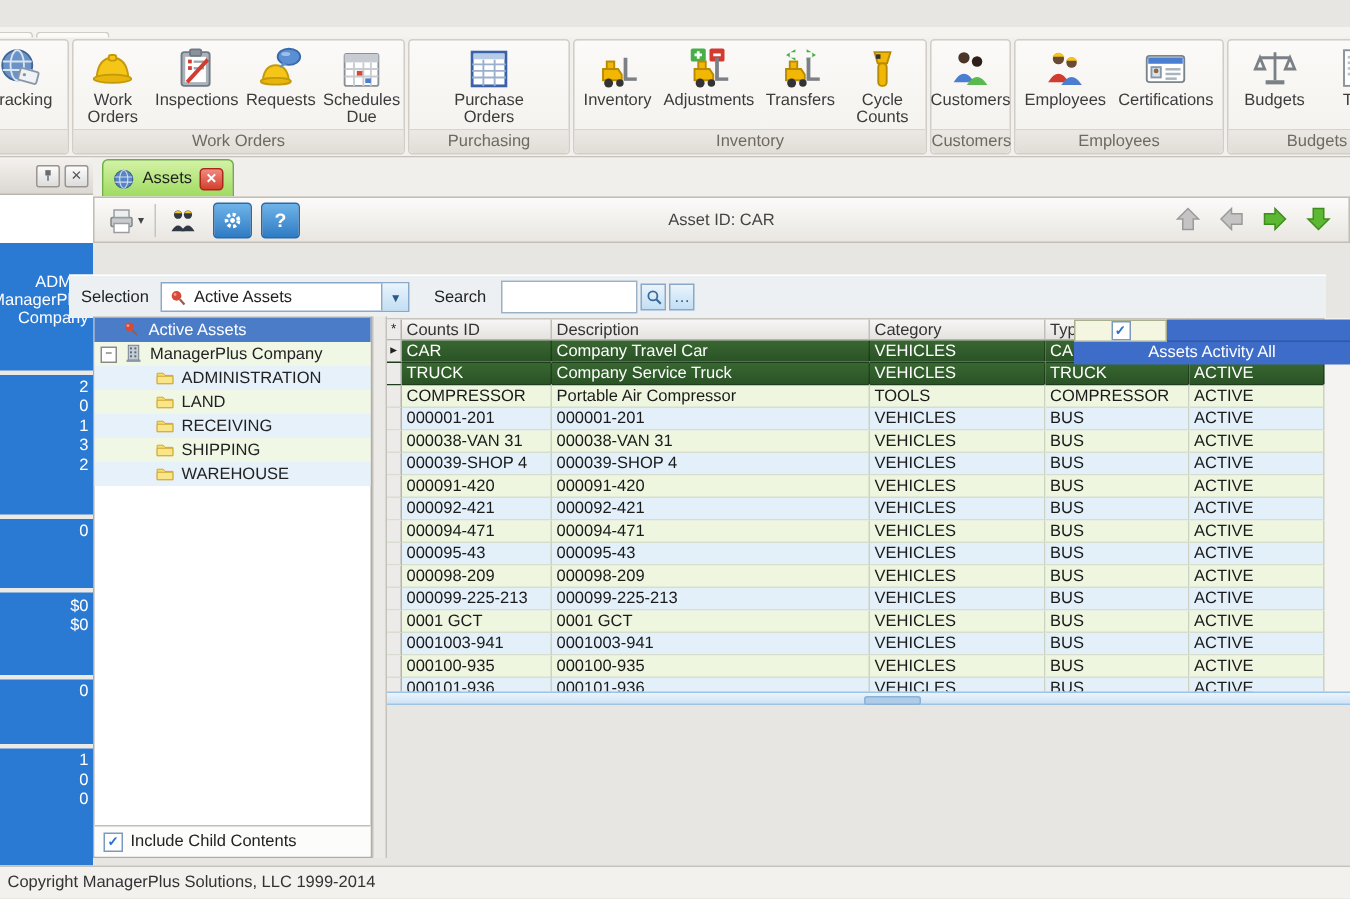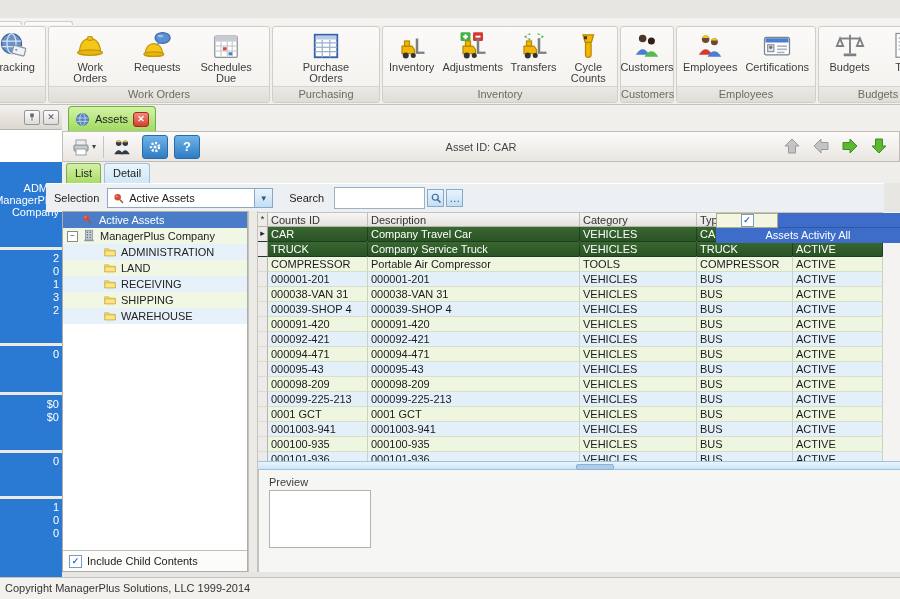--- a/index.html
+++ b/index.html
@@ -151,20 +151,35 @@
           <div class="rbtn">
             <span>
               <svg viewBox="0 0 24 24" width="30" height="30">
                 <path d="M3.5 16.5 q1 -10.5 8.5 -10.5 q7.5 0 8.5 10.5 z" fill="#f5c518" stroke="#c49a0a"></path>
                 <rect x="10" y="4.5" width="4" height="3" rx="1.2" fill="#f5c518" stroke="#c49a0a"></rect>
                 <ellipse cx="12" cy="17.2" rx="10" ry="2.2" fill="#e8b50c" stroke="#c49a0a"></ellipse>
               </svg>
             </span>
             <div class="rlabel">Work</div>
             <div class="rlabel">Orders</div>
+          </div>
+          <div class="rbtn">
+            <span>
+              <svg viewBox="0 0 24 24" width="30" height="30">
+                <rect x="4" y="3" width="15" height="18" rx="1.5" fill="#aab2ba" stroke="#707a84"></rect>
+                <rect x="6" y="5.5" width="11" height="13.5" fill="#fff"></rect>
+                <rect x="8.5" y="1.5" width="6" height="3.5" rx="1" fill="#8a929a" stroke="#707a84"></rect>
+                <rect x="7.5" y="7" width="2" height="2" fill="#d23b2f"></rect>
+                <rect x="7.5" y="10.5" width="2" height="2" fill="#d23b2f"></rect>
+                <rect x="10.5" y="7.5" width="5.5" height="1.2" fill="#9aa2aa"></rect>
+                <rect x="10.5" y="11" width="5.5" height="1.2" fill="#9aa2aa"></rect>
+                <line x1="7" y1="19" x2="18" y2="7" stroke="#d23b2f" stroke-width="2"></line>
+              </svg>
+            </span>
+            <div class="rlabel">Inspections</div>
           </div>
           <div class="rbtn">
             <span>
               <svg viewBox="0 0 24 24" width="30" height="30">
                 <path d="M2.5 18 q1 -8 7 -8 q6 0 7 8 z" fill="#f5c518" stroke="#c49a0a"></path>
                 <ellipse cx="9.5" cy="18.5" rx="8" ry="1.8" fill="#e8b50c" stroke="#c49a0a"></ellipse>
                 <ellipse cx="16.5" cy="5.5" rx="6" ry="4.3" fill="#5b8fd4" stroke="#3a6aaa"></ellipse>
                 <path d="M13 8.5 l-1.5 3 l4 -2 z" fill="#5b8fd4"></path>
                 <ellipse cx="14.8" cy="4" rx="2.4" ry="1.1" fill="#9ec0e8"></ellipse>
               </svg>
@@ -474,24 +489,20 @@
           </svg>
         </span>
       <span>
           <svg viewBox="0 0 20 20">
             <path d="M10 17 L3 10 H6.5 V3 H13.5 V10 H17 Z" fill="#5cb833" stroke="#3f8c1f"></path>
           </svg>
         </span>
     </div>
   </div>
 
-  <div class="vtabs">
-    <div class="vtab vtab-list">List</div>
-    <div class="vtab vtab-detail">Detail</div>
-  </div>
 
   <div class="filterrow">
     <span class="flabel">Selection</span>
     <div class="dropdown">
       <span class="val">
         <span>
           <svg viewBox="0 0 16 16" width="13" height="13">
               <circle cx="7" cy="6.5" r="4" fill="#d84a38"></circle>
               <circle cx="5.8" cy="5.4" r="1.2" fill="#f0988c"></circle>
               <path d="M9.8 9.5 L13.5 13.5" stroke="#9a5a4a" stroke-width="1.8"></path>
@@ -748,19 +759,15 @@
         <span class="popup-cbx">✓</span>
       </span>
       <span class="popup-r1-rest"></span>
     </div>
     <div class="popup-r2">Assets Activity All</div>
   </div>
 
   <div class="hsplit">
     <div class="grip"></div>
   </div>
-  <div class="preview">
-    <div class="preview-label">Preview</div>
-    <div class="preview-box"></div>
-  </div>
 
   <div class="statusbar">Copyright ManagerPlus Solutions, LLC 1999-2014</div>
 </div>
 
 </body></html>

